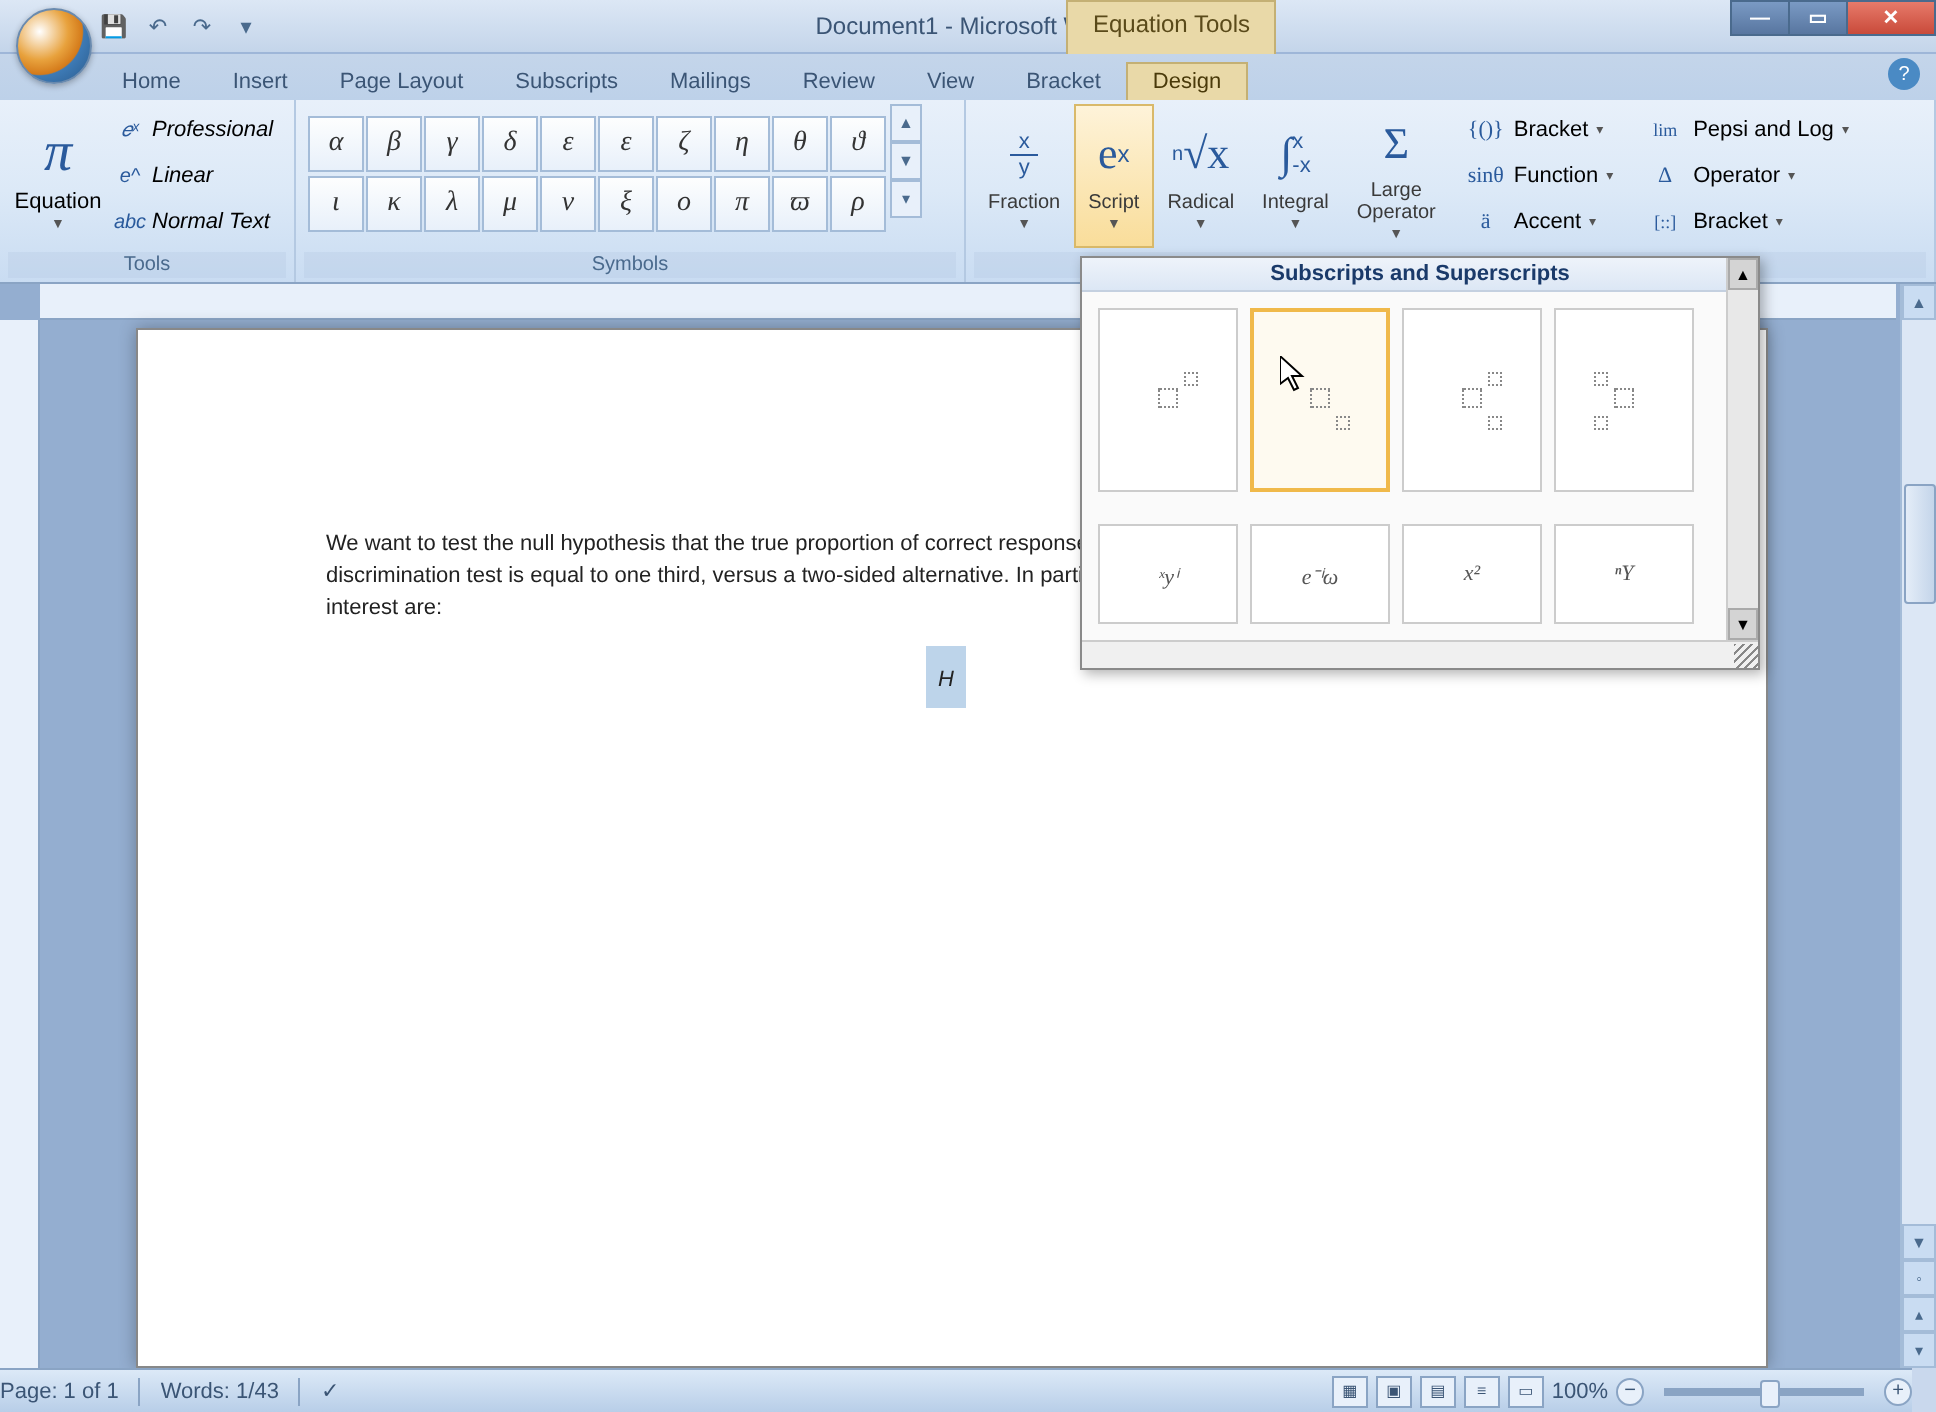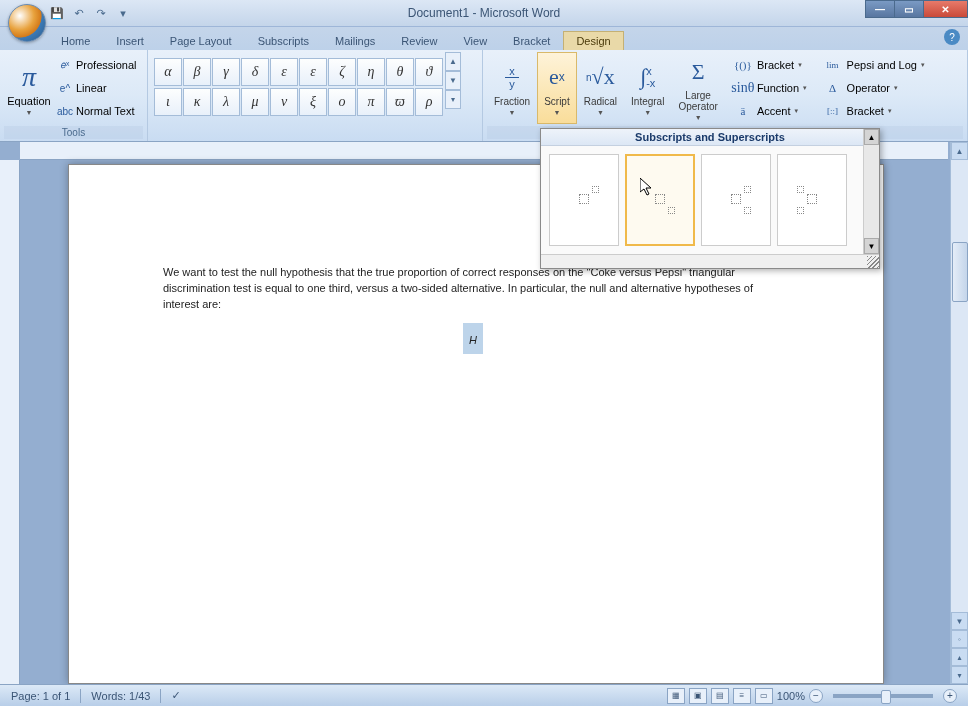--- a/index.html
+++ b/index.html
@@ -28,21 +28,21 @@
 .ribbon { height: 92px; background: linear-gradient(to bottom, #e8f0fa, #dce9f7 50%, #c9dcf2); border-bottom: 1px solid #8aa4c4; display: flex; }
 .ribbon-group { border-right: 1px solid #b4c9e2; padding: 2px 4px; display: flex; flex-direction: column; position: relative; }
 .group-label { text-align: center; font-size: 10px; color: #4a6a8d; padding: 1px 0; background: rgba(180,200,225,.3); margin-top: auto; }
 
 
 .tools-grp { width: 148px; }
 .tools-main { display: flex; height: 72px; }
 .eq-btn { width: 50px; display: flex; flex-direction: column; align-items: center; justify-content: center; gap: 2px; }
 .pi-big { font-family: Georgia, serif; font-size: 28px; color: #2a5a9c; font-style: italic; }
 .tools-right { display: flex; flex-direction: column; gap: 1px; padding-top: 2px; }
-.tools-item { display: flex; align-items: center; gap: 4px; height: 22px; padding: 0 4px; }
+.tools-item { display: flex; align-items: center; gap: 4px; height: 22px; padding: 0 4px; font-style: italic; }
 .tools-ico { width: 14px; height: 14px; display: flex; align-items: center; justify-content: center; color: #2a5a9c; font-size: 10px; }
 
 
 .symbols-grp { width: 335px; }
 .symbols-grid { display: flex; flex-direction: column; gap: 2px; padding: 6px 2px; }
 .sym-row { display: flex; gap: 1px; }
 .sym-btn { width: 28px; height: 28px; border: 1px solid #a4bcd8; background: linear-gradient(#fdfefe, #e8f0fa); display: flex; align-items: center; justify-content: center; font-family: Georgia, serif; font-style: italic; font-size: 14px; color: #333; }
 .sym-scroll { width: 16px; display: flex; flex-direction: column; }
 .sym-scroll-btn { height: 19px; border: 1px solid #a4bcd8; background: #e8f0fa; display: flex; align-items: center; justify-content: center; font-size: 8px; color: #4a6a8d; }
 
@@ -77,21 +77,21 @@
 .ruler-h { height: 18px; background: #e8f0fa; border-bottom: 1px solid #8aa4c4; margin-left: 20px; margin-right: 20px; }
 .ruler-v { position: absolute; left: 0; top: 18px; width: 20px; bottom: 0; background: #e8f0fa; border-right: 1px solid #8aa4c4; }
 .page-wrap { position: absolute; top: 22px; left: 68px; width: 816px; height: 520px; background: #fff; box-shadow: 0 0 8px rgba(0,0,0,.3); border: 1px solid #888; }
 .page-content { padding: 100px 94px 0 94px; font-family: Calibri, sans-serif; font-size: 14px; color: #222; line-height: 1.45; }
 .eq-box { display: inline-block; background: #bdd4ea; padding: 4px 6px; margin-top: 10px; margin-left: 300px; font-family: "Cambria Math", Georgia, serif; font-style: italic; font-size: 16px; }
 .vscroll { position: absolute; right: 0; top: 142px; bottom: 22px; width: 18px; background: #dce7f5; border-left: 1px solid #a4bcd8; }
 .vscroll-btn { height: 18px; background: #c9dcf2; border: 1px solid #a4bcd8; display: flex; align-items: center; justify-content: center; font-size: 8px; color: #4a6a8d; }
 .vscroll-thumb { position: absolute; top: 100px; width: 16px; left: 1px; height: 60px; background: linear-gradient(to right, #e4edf8, #c4d5ea); border: 1px solid #8aa4c4; border-radius: 2px; }
 
 
-.statusbar { position: absolute; bottom: 0; left: 0; right: 0; height: 22px; background: linear-gradient(#dce9f7, #b8cee8); border-top: 1px solid #8aa4c4; display: flex; align-items: center; padding: 0 11px; gap: 10px; color: #3b5575; }
+.statusbar { position: absolute; bottom: 0; left: 0; right: 12px; height: 22px; background: linear-gradient(#dce9f7, #b8cee8); border-top: 1px solid #8aa4c4; display: flex; align-items: center; padding: 0 0; gap: 10px; color: #3b5575; }
 .status-sep { width: 1px; height: 14px; background: #8aa4c4; }
 .status-right { margin-left: auto; display: flex; align-items: center; gap: 4px; }
 .view-btn { width: 18px; height: 16px; border: 1px solid #8aa4c4; background: #e8f0fa; display: flex; align-items: center; justify-content: center; font-size: 8px; }
 .zoom-slider { width: 100px; height: 4px; background: #8aa4c4; position: relative; margin: 0 6px; }
 .zoom-slider::after { content: ""; position: absolute; left: 48px; top: -4px; width: 8px; height: 12px; background: #e8f0fa; border: 1px solid #8aa4c4; border-radius: 2px; }
 .zoom-btn { width: 14px; height: 14px; border: 1px solid #8aa4c4; border-radius: 50%; background: #e8f0fa; display: flex; align-items: center; justify-content: center; font-size: 10px; }
 
 .cursor { position: absolute; top: 178px; left: 640px; z-index: 200; pointer-events: none; font-size: 16px; }
 .placeholder { display: inline-block; width: 10px; height: 10px; border: 1px dotted #888; }
 .placeholder-sm { width: 7px; height: 7px; }
@@ -101,20 +101,21 @@
 
 <div class="titlebar">
   <div class="office-btn"></div>
   <div class="qat">
     <div class="qat-item">💾</div>
     <div class="qat-item">↶</div>
     <div class="qat-item">↷</div>
     <div class="qat-item">▾</div>
   </div>
   <div class="title-text">Document1 - Microsoft Word</div>
+  <div class="eq-tools-tab">Equation Tools</div>
   <div class="win-controls">
     <div class="win-btn win-min">—</div>
     <div class="win-btn win-max">▭</div>
     <div class="win-btn win-close">✕</div>
   </div>
 </div>
 
 <div class="tabs">
   <div class="tab">Home</div>
   <div class="tab">Insert</div>
@@ -182,20 +183,21 @@
           <div class="sym-btn">ϖ</div>
           <div class="sym-btn">ρ</div>
         </div>
       </div>
       <div class="sym-scroll">
         <div class="sym-scroll-btn">▲</div>
         <div class="sym-scroll-btn">▼</div>
         <div class="sym-scroll-btn">▾</div>
       </div>
     </div>
+    <div class="group-label">Symbols</div>
   </div>
 
   <div class="ribbon-group struct-grp">
     <div class="struct-row">
       <div class="struct-btn">
         <div class="struct-ico">
             <span style="display:flex;flex-direction:column;align-items:center;font-size:12px;">
               <span>x</span>
               <span style="border-top:1px solid #2a5a9c;width:14px;"></span>
               <span>y</span>
@@ -228,21 +230,21 @@
 Operator</div>
         <div class="drop-arrow">▼</div>
       </div>
       <div class="struct-right">
         <div class="struct-sm">
           <span class="struct-sm-ico">{()}</span>
           <span>Bracket</span>
           <span class="drop-arrow">▾</span>
         </div>
         <div class="struct-sm">
-          <span class="struct-sm-ico" style="font-size:14px;">sinθ</span>
+          <span class="struct-sm-ico" style="font-size:11px;">sinθ</span>
           <span>Function</span>
           <span class="drop-arrow">▾</span>
         </div>
         <div class="struct-sm">
           <span class="struct-sm-ico">ä</span>
           <span>Accent</span>
           <span class="drop-arrow">▾</span>
         </div>
       </div>
       <div class="struct-right">
@@ -298,20 +300,26 @@
       </div>
       <div class="gallery-item hover">
         <span style="position:relative;"><span class="placeholder"></span><span class="placeholder placeholder-sm" style="position:absolute;bottom:-8px;right:-10px;"></span></span>
       </div>
       <div class="gallery-item">
         <span style="position:relative;"><span class="placeholder"></span><span class="placeholder placeholder-sm" style="position:absolute;top:-8px;right:-10px;"></span><span class="placeholder placeholder-sm" style="position:absolute;bottom:-8px;right:-10px;"></span></span>
       </div>
       <div class="gallery-item">
         <span style="position:relative;"><span class="placeholder placeholder-sm" style="position:absolute;top:-8px;left:-10px;"></span><span class="placeholder placeholder-sm" style="position:absolute;bottom:-8px;left:-10px;"></span><span class="placeholder"></span></span>
       </div>
+    </div>
+    <div class="gallery-items">
+      <div class="gallery-item short">ˣyⁱ</div>
+      <div class="gallery-item short">e⁻ⁱω</div>
+      <div class="gallery-item short">x²</div>
+      <div class="gallery-item short">ⁿY</div>
     </div>
     <div class="gallery-scroll">
       <div class="gallery-scroll-btn">▲</div>
       <div class="gallery-scroll-btn" style="position:absolute;bottom:0;width:100%;">▼</div>
     </div>
   </div>
   <div class="gallery-footer">
     <div class="resize-grip"></div>
   </div>
 </div>

